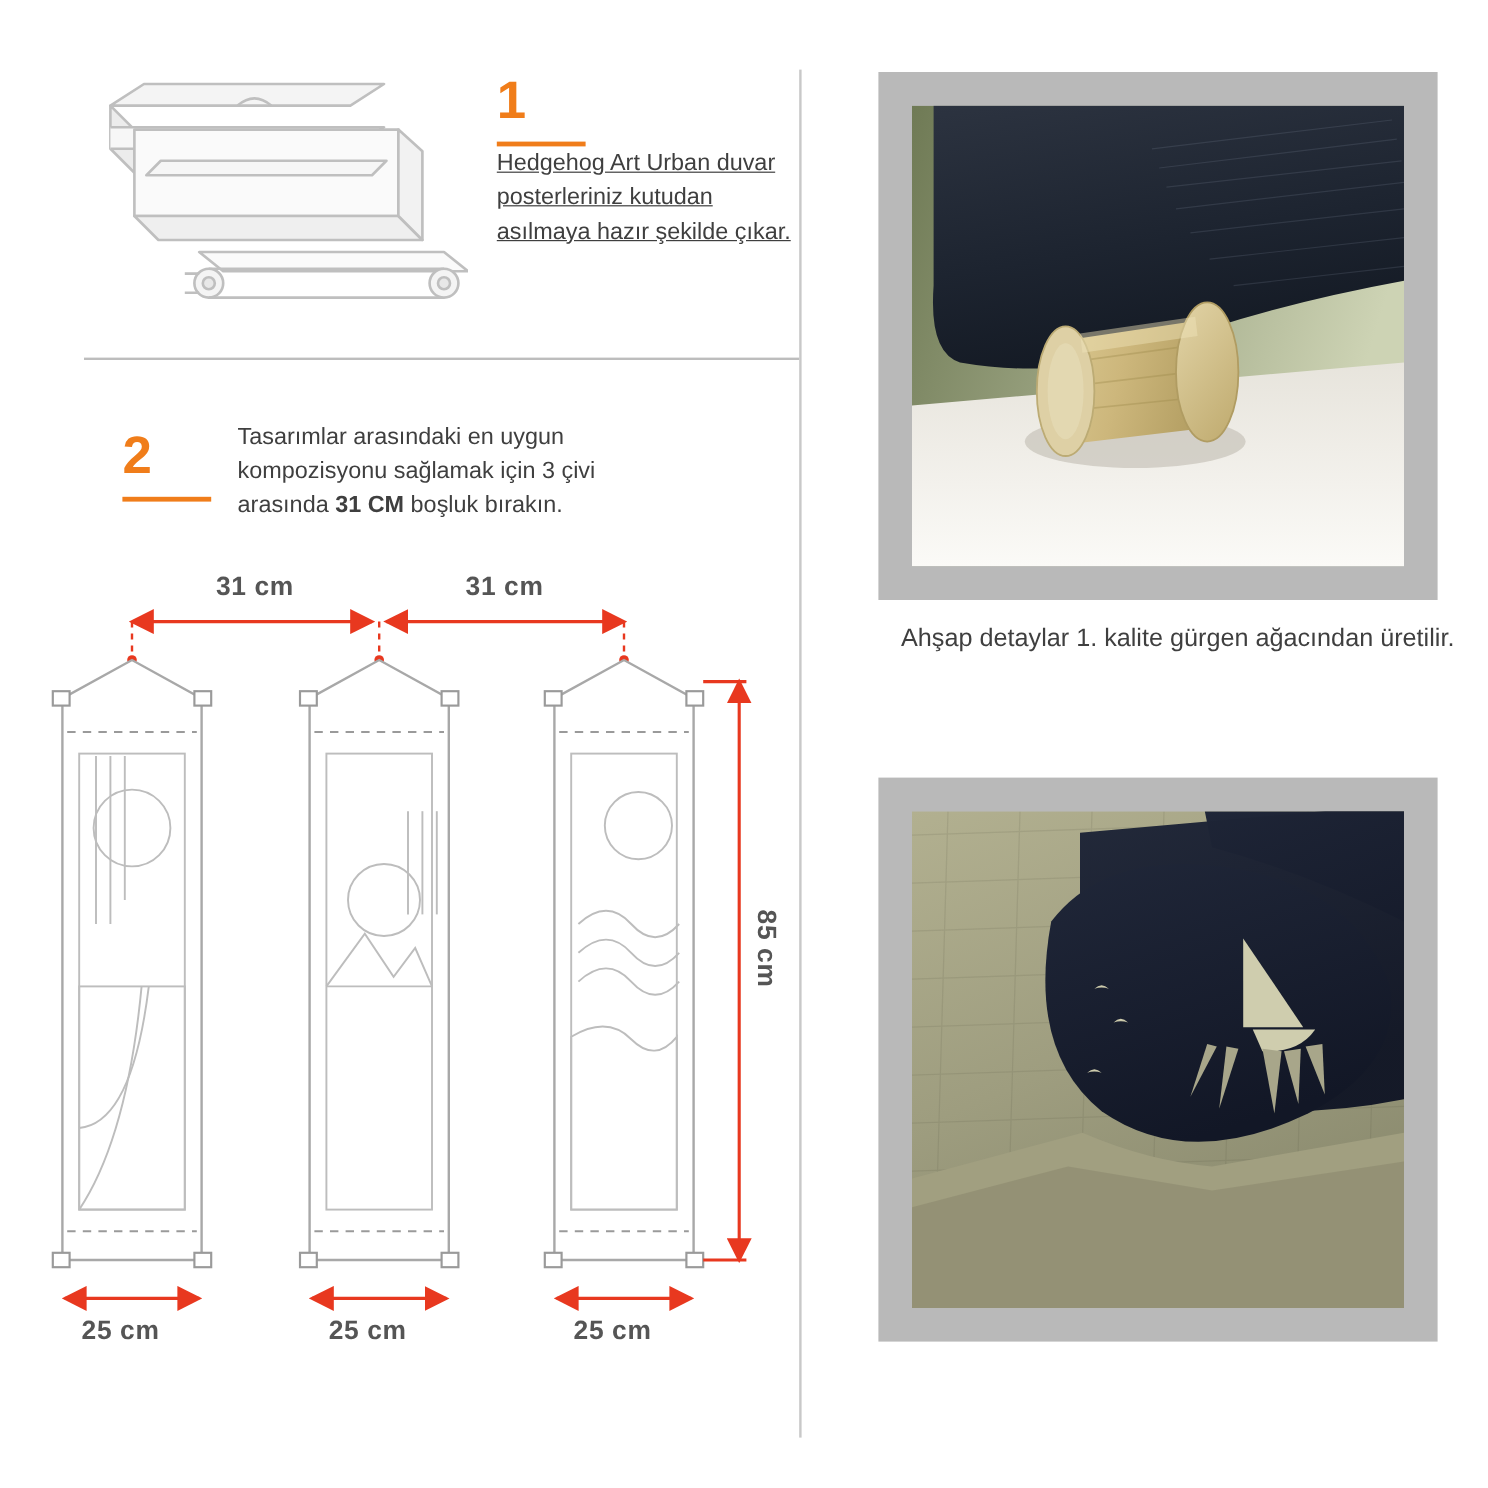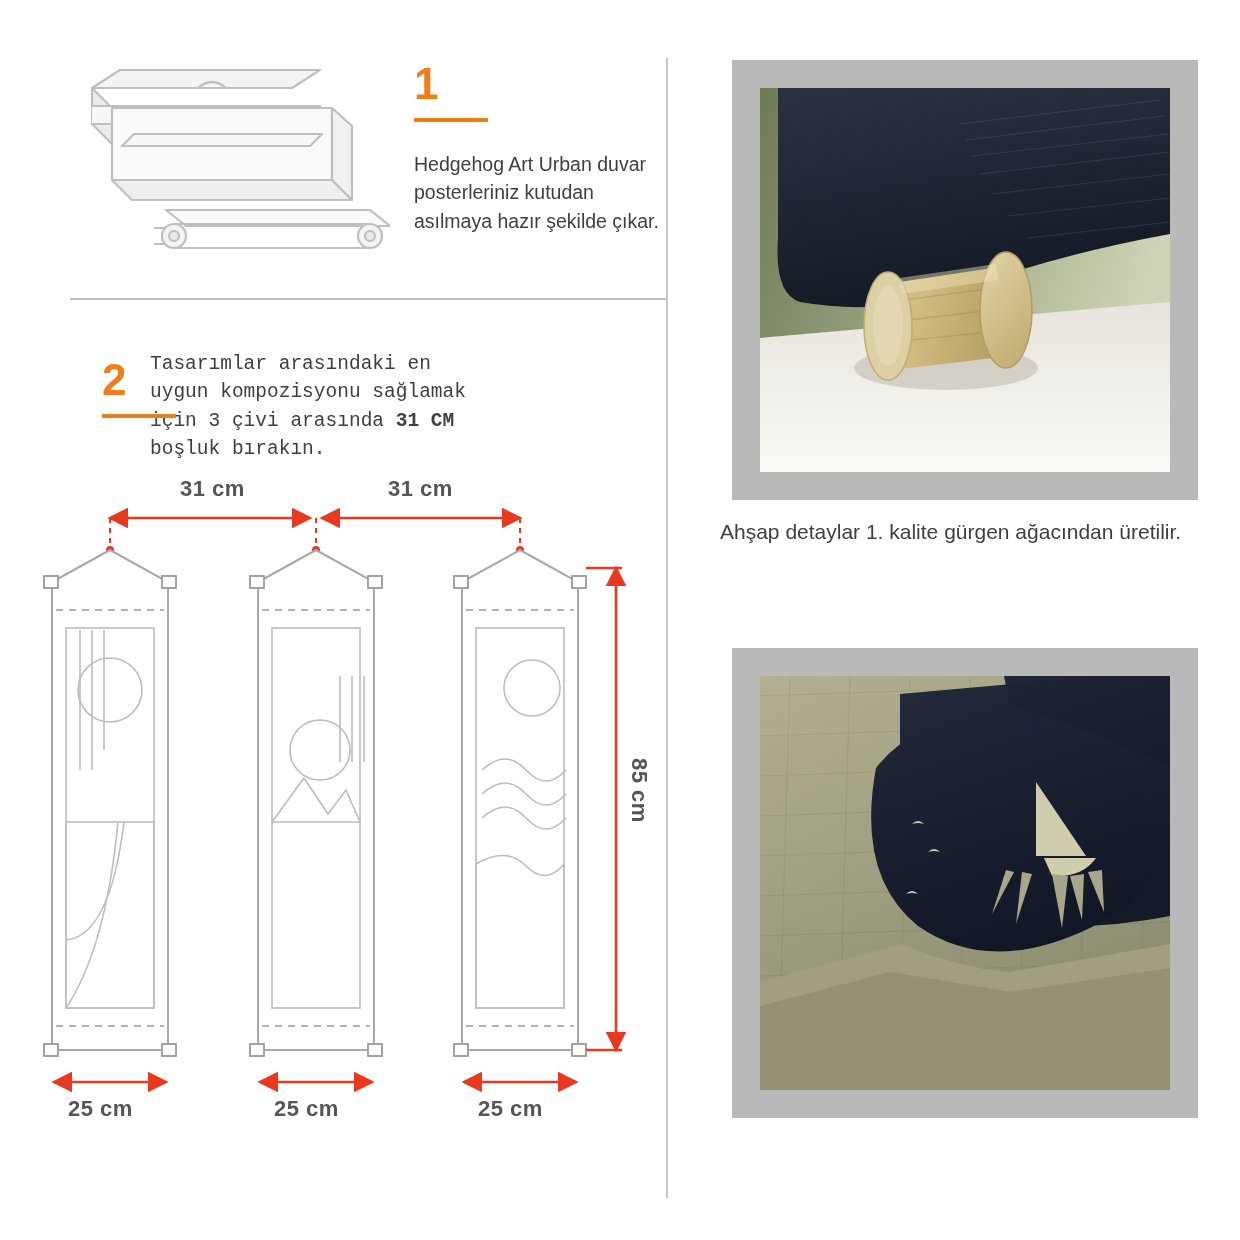--- a/index.html
+++ b/index.html
@@ -65,21 +65,21 @@
     font-weight: bold;
   }
 
   
   #step-1 {
     left: 414px;
     top: 62px;
     width: 250px;
   }
   #step-1 .step-text {
-    margin-top: 28px;
+    text-decoration: underline;
   }
 
   
   .box-illu {
     position: absolute;
     left: 70px;
     top: 60px;
     width: 320px;
     height: 200px;
   }
@@ -99,23 +99,22 @@
     top: 350px;
     width: 566px;
   }
   #step-2 .num-wrap {
     position: absolute;
     left: 0;
     top: 8px;
     width: 90px;
   }
   #step-2 .step-text {
-    margin-left: 48px;
+    margin-left: 96px;
     width: 330px;
-    font-family: Liberation Mono, monospace;
   }
 
   
   .diagram {
     position: absolute;
     left: 40px;
     top: 470px;
     width: 620px;
     height: 680px;
   }
@@ -149,21 +148,21 @@
   }
   .photo-inner {
     width: 100%;
     height: 100%;
     overflow: hidden;
     position: relative;
   }
 
   .caption {
     position: absolute;
-    text-align: left;
+    text-align: right;
     font-size: 21px;
     line-height: 1.3;
     color: #3f3f3f;
   }
 
   #photo-card-wood {
     left: 42px;
     top: 60px;
     width: 466px;
     height: 440px;

